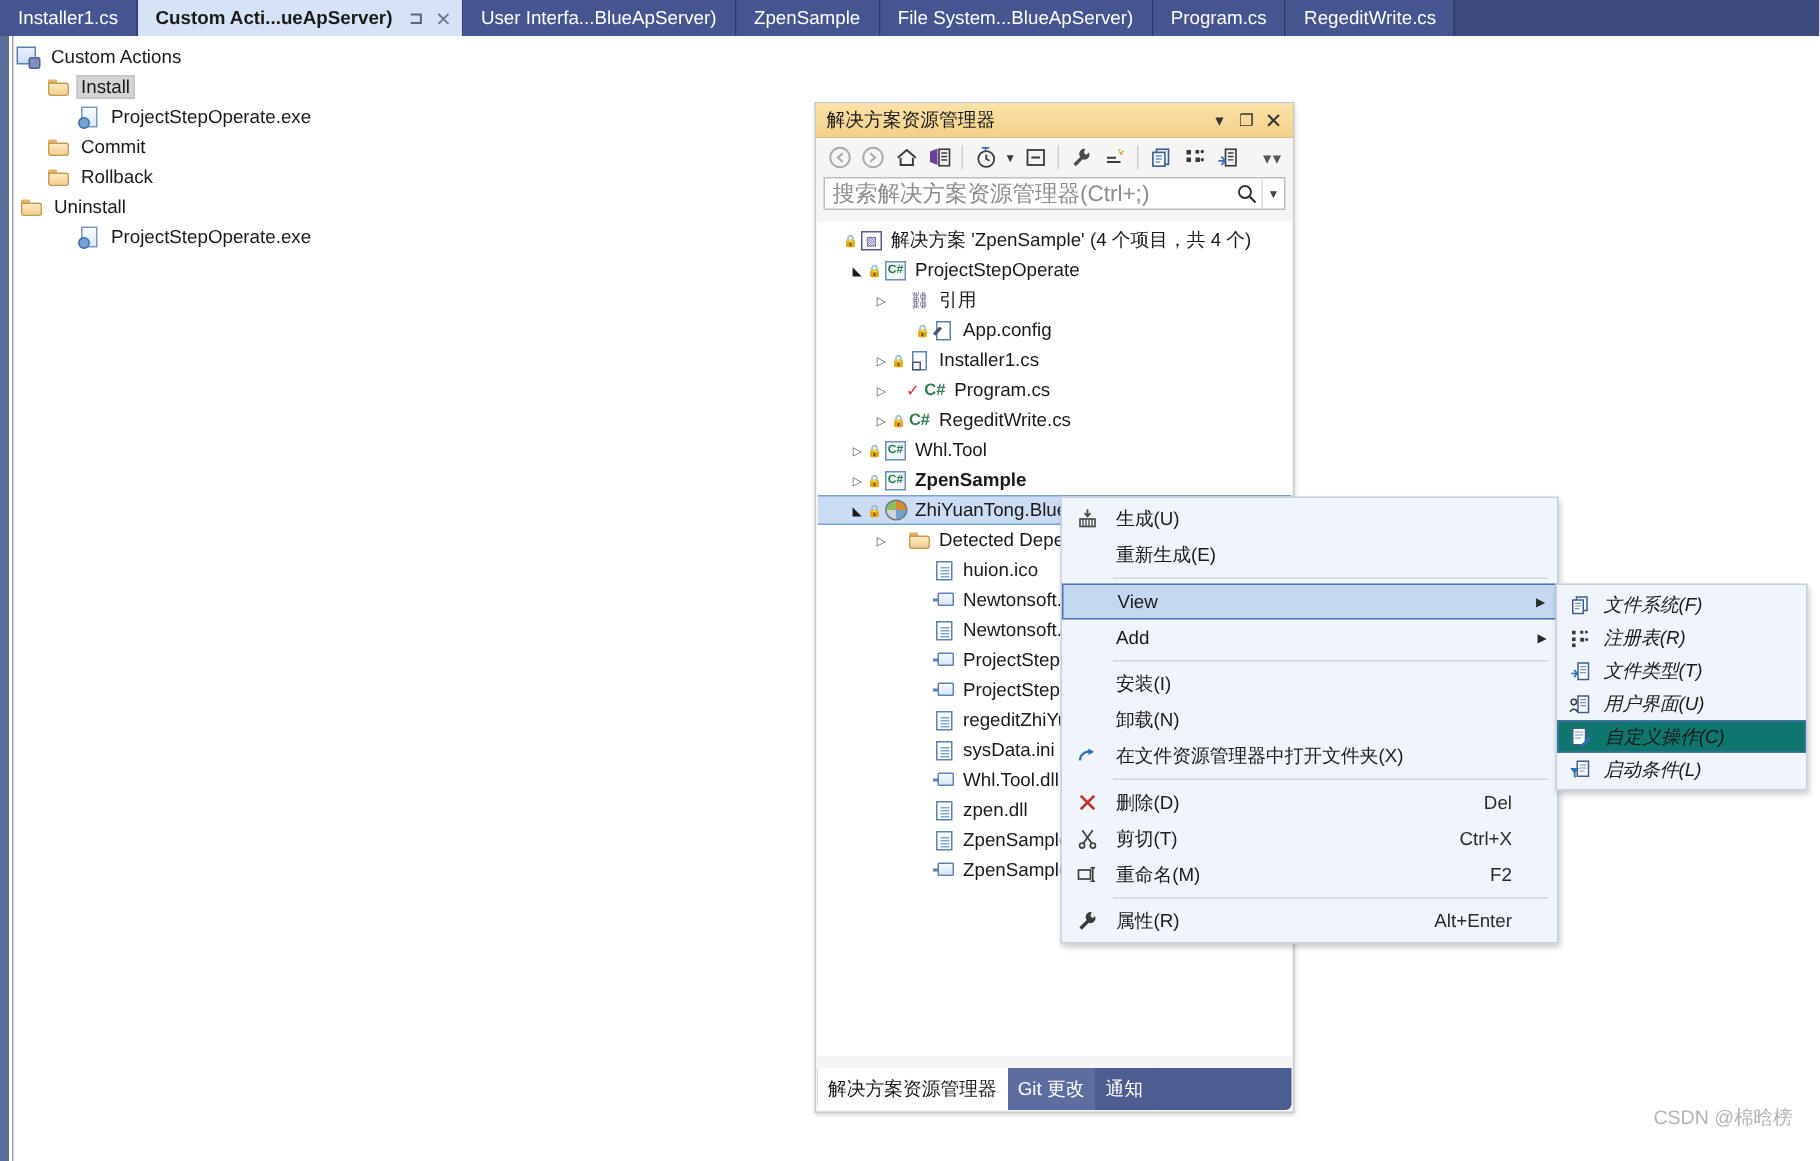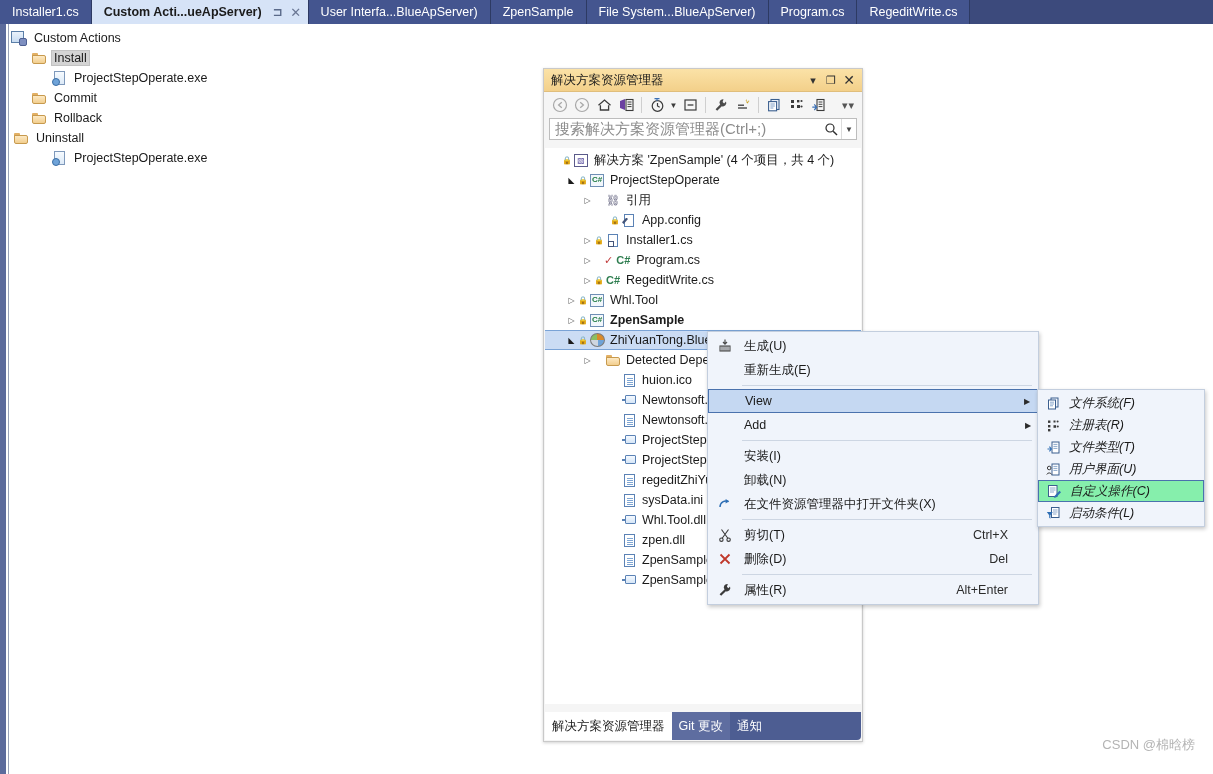--- a/index.html
+++ b/index.html
@@ -433,21 +433,21 @@
   }
   .smi {
     height: 22px;
     display: flex; align-items: center;
     font-size: 12.5px;
     color: #1a1a1a;
     padding: 0 2px;
     box-sizing: border-box;
   }
   .smi.hl {
-    background: #86efac;
+    background: #0f766e;
     border: 1px solid #4a72ad;
   }
   .smi .smico {
     width: 26px; height: 20px;
     display: flex; align-items: center; justify-content: center;
     flex: 0 0 auto;
   }
   .smi .smtext { padding-left: 3px; white-space: nowrap; font-style: italic; }
 
   
@@ -877,37 +877,48 @@
           <path d="M8.6 3 L12.2 5.2 L8.6 7.4 Z" fill="#2f6fb5"></path>
         </svg>
       </span>
       <span class="mitext">在文件资源管理器中打开文件夹(X)</span>
       <span class="miarrow"></span>
     </div>
     <div class="msep"></div>
     <div class="mi">
       <span class="miico">
         <svg width="16" height="16" viewBox="0 0 16 16">
+          <path d="M3.5 3.5 L12.5 12.5 M12.5 3.5 L3.5 12.5" stroke="#c0392b" stroke-width="1.8" fill="none"></path>
+        </svg>
+      </span>
+      <span class="mitext">删除(D)</span>
+      <span class="mikey">Del</span>
+      <span class="miarrow"></span>
+    </div>
+    <div class="mi">
+      <span class="miico">
+        <svg width="16" height="16" viewBox="0 0 16 16">
           <path d="M4.5 2.5 L11 11.5 M11.5 2.5 L5 11.5" stroke="#3b3b3b" stroke-width="1.1" fill="none"></path>
           <circle cx="4.4" cy="12.7" r="1.7" fill="none" stroke="#3b3b3b" stroke-width="1.1"></circle>
           <circle cx="11.6" cy="12.7" r="1.7" fill="none" stroke="#3b3b3b" stroke-width="1.1"></circle>
         </svg>
       </span>
       <span class="mitext">剪切(T)</span>
       <span class="mikey">Ctrl+X</span>
       <span class="miarrow"></span>
     </div>
     <div class="mi">
       <span class="miico">
         <svg width="16" height="16" viewBox="0 0 16 16">
-          <path d="M3.5 3.5 L12.5 12.5 M12.5 3.5 L3.5 12.5" stroke="#c0392b" stroke-width="1.8" fill="none"></path>
-        </svg>
-      </span>
-      <span class="mitext">删除(D)</span>
-      <span class="mikey">Del</span>
+          <rect x="2" y="5" width="8" height="6" fill="none" stroke="#3b3b3b" stroke-width="1.1"></rect>
+          <path d="M11.5 3.5 v9 M10 3.5 h3 M10 12.5 h3" stroke="#3b3b3b" stroke-width="1.1" fill="none"></path>
+        </svg>
+      </span>
+      <span class="mitext">重命名(M)</span>
+      <span class="mikey">F2</span>
       <span class="miarrow"></span>
     </div>
     <div class="msep"></div>
     <div class="mi">
       <span class="miico">
         <svg width="16" height="16" viewBox="0 0 16 16">
           <path d="M10.8 2 a3.4 3.4 0 0 0-3.3 5.4 L2.6 12.2 l1.6 1.6 l4.6-4.6 a3.4 3.4 0 0 0 4.2-4.6 L11.4 6.2 L9.9 4.7 Z" fill="#3b3b3b"></path>
         </svg>
       </span>
       <span class="mitext">属性(R)</span>

